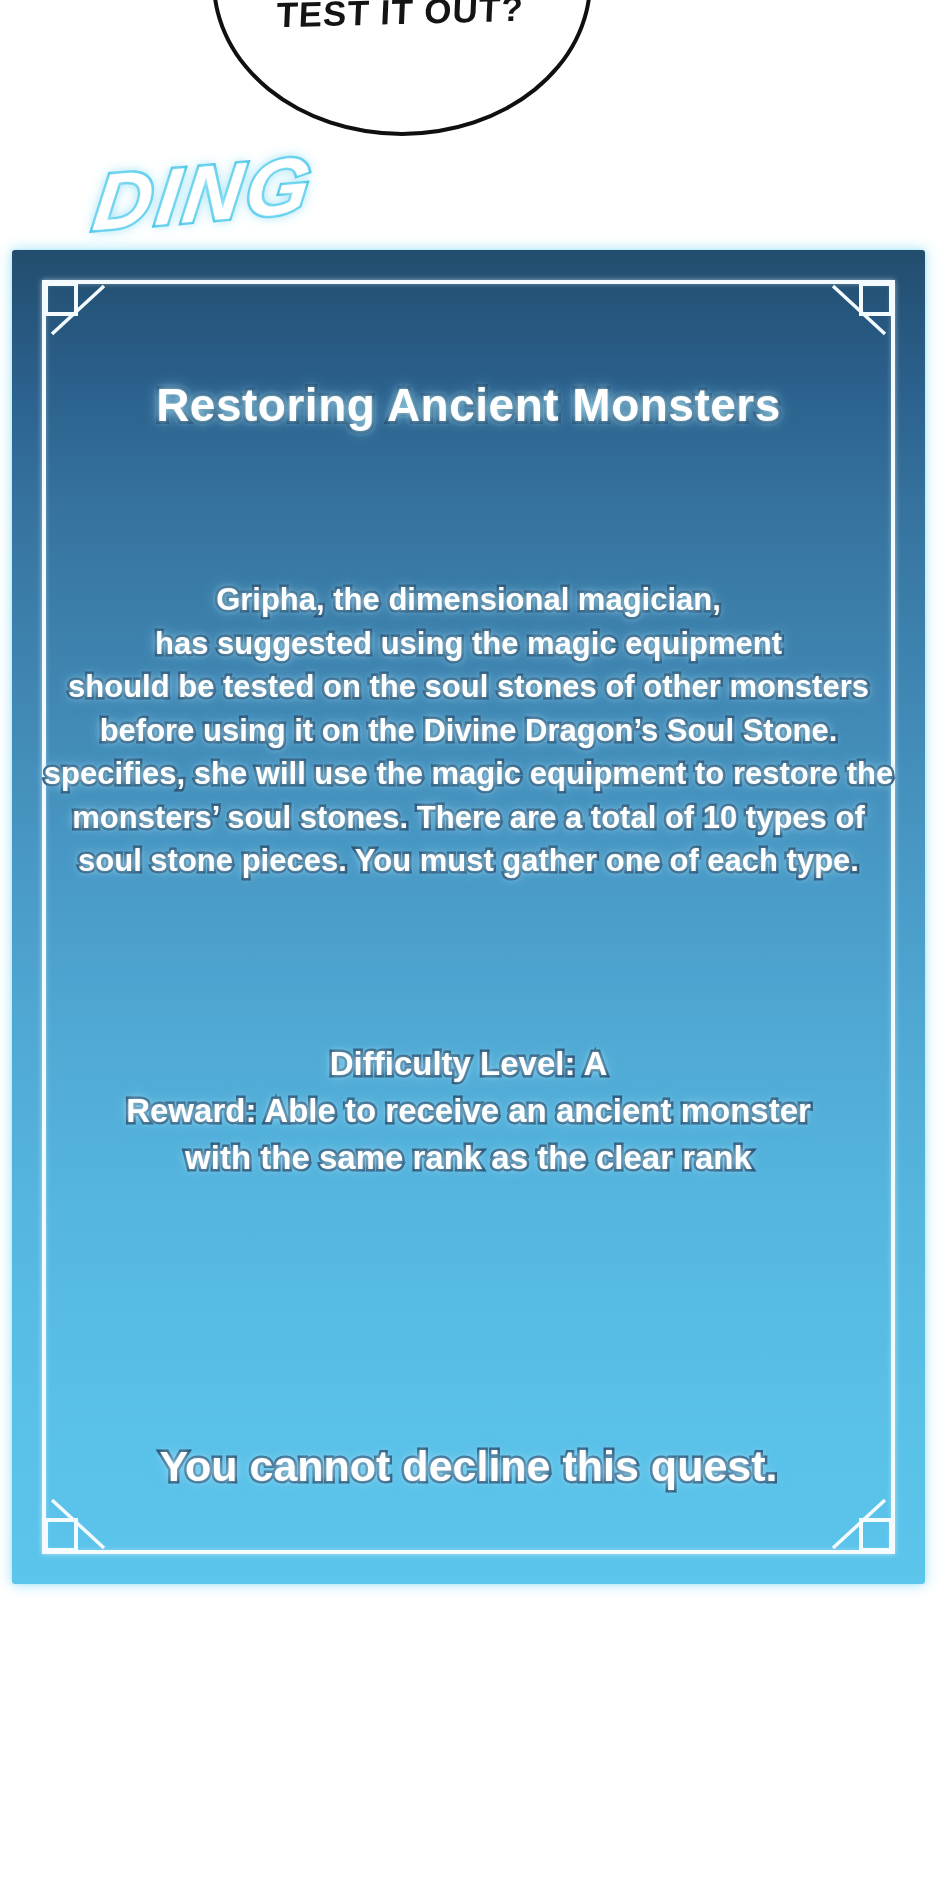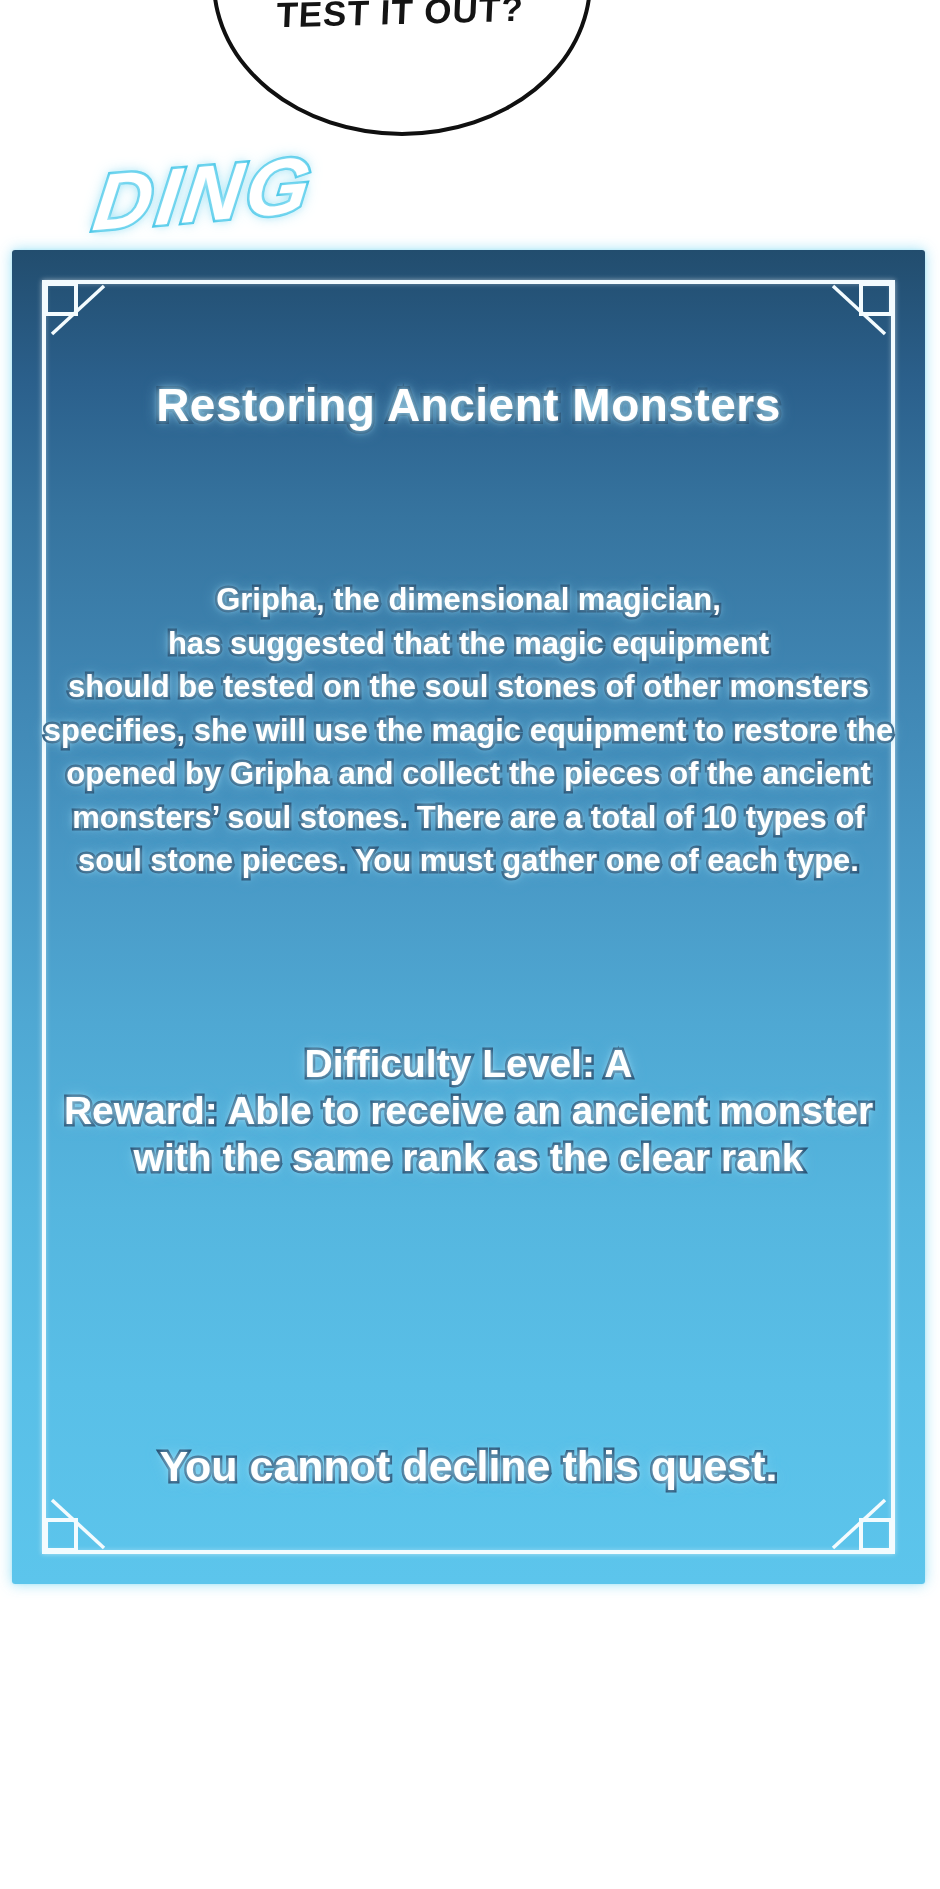--- a/index.html
+++ b/index.html
@@ -88,21 +88,21 @@
     paint-order: stroke fill;
     text-shadow: 0 0 7px rgba(172,228,250,0.95), 0 0 15px rgba(150,220,248,0.65);
   }
   .q-title {
     top: 128px;
     font-size: 46px;
     letter-spacing: 0.5px;
     -webkit-text-stroke: 6px var(--outline, #1d4569);
   }
   .q-desc  { top: 280px;  font-size: 31px; line-height: 43.5px; margin-top: 48px; }
-  .q-stats { top: 790px;  font-size: 39px; line-height: 47px; }
+  .q-stats { top: 790px;  font-size: 33px; line-height: 47px; }
   .q-footer{ top: 1192px; font-size: 43px; }
 </style>
 </head>
 <body>
 
 <div id="stage" style="--panel-top: #224d6e; --panel-bottom: #5cc5ec; --border: #f3fbfe; --outline: #1d4569; --glow: #aae4fa; --sfx-stroke: #3fc4e6; --bubble-border: #101010;">
 
   <div class="bubble"></div>
   <div class="bubble-text">TEST IT OUT?</div>
 
@@ -134,24 +134,24 @@
       <svg width="100" height="100" viewBox="0 0 100 100">
         <rect x="34" y="34" width="30" height="30" fill="none" stroke="#f3fbfe" stroke-width="4"></rect>
         <line x1="40" y1="84" x2="92" y2="36" stroke="#f3fbfe" stroke-width="3.5"></line>
       </svg>
     </div>
 
     <div class="gtext q-title">Restoring Ancient Monsters</div>
 
     <div class="gtext q-desc">
       <div>Gripha, the dimensional magician,</div>
-      <div>has suggested that the magic equipment</div>
+      <div>has suggested using the magic equipment</div>
       <div>should be tested on the soul stones of other monsters</div>
+      <div>before using it on the Divine Dragon’s Soul Stone.</div>
       <div>specifies, she will use the magic equipment to restore the</div>
-      <div>opened by Gripha and collect the pieces of the ancient</div>
       <div>monsters’ soul stones. There are a total of 10 types of</div>
       <div>soul stone pieces. You must gather one of each type.</div>
     </div>
 
     <div class="gtext q-stats">
       <div>Difficulty Level: A</div>
       <div>Reward: Able to receive an ancient monster</div>
       <div>with the same rank as the clear rank</div>
     </div>
 

